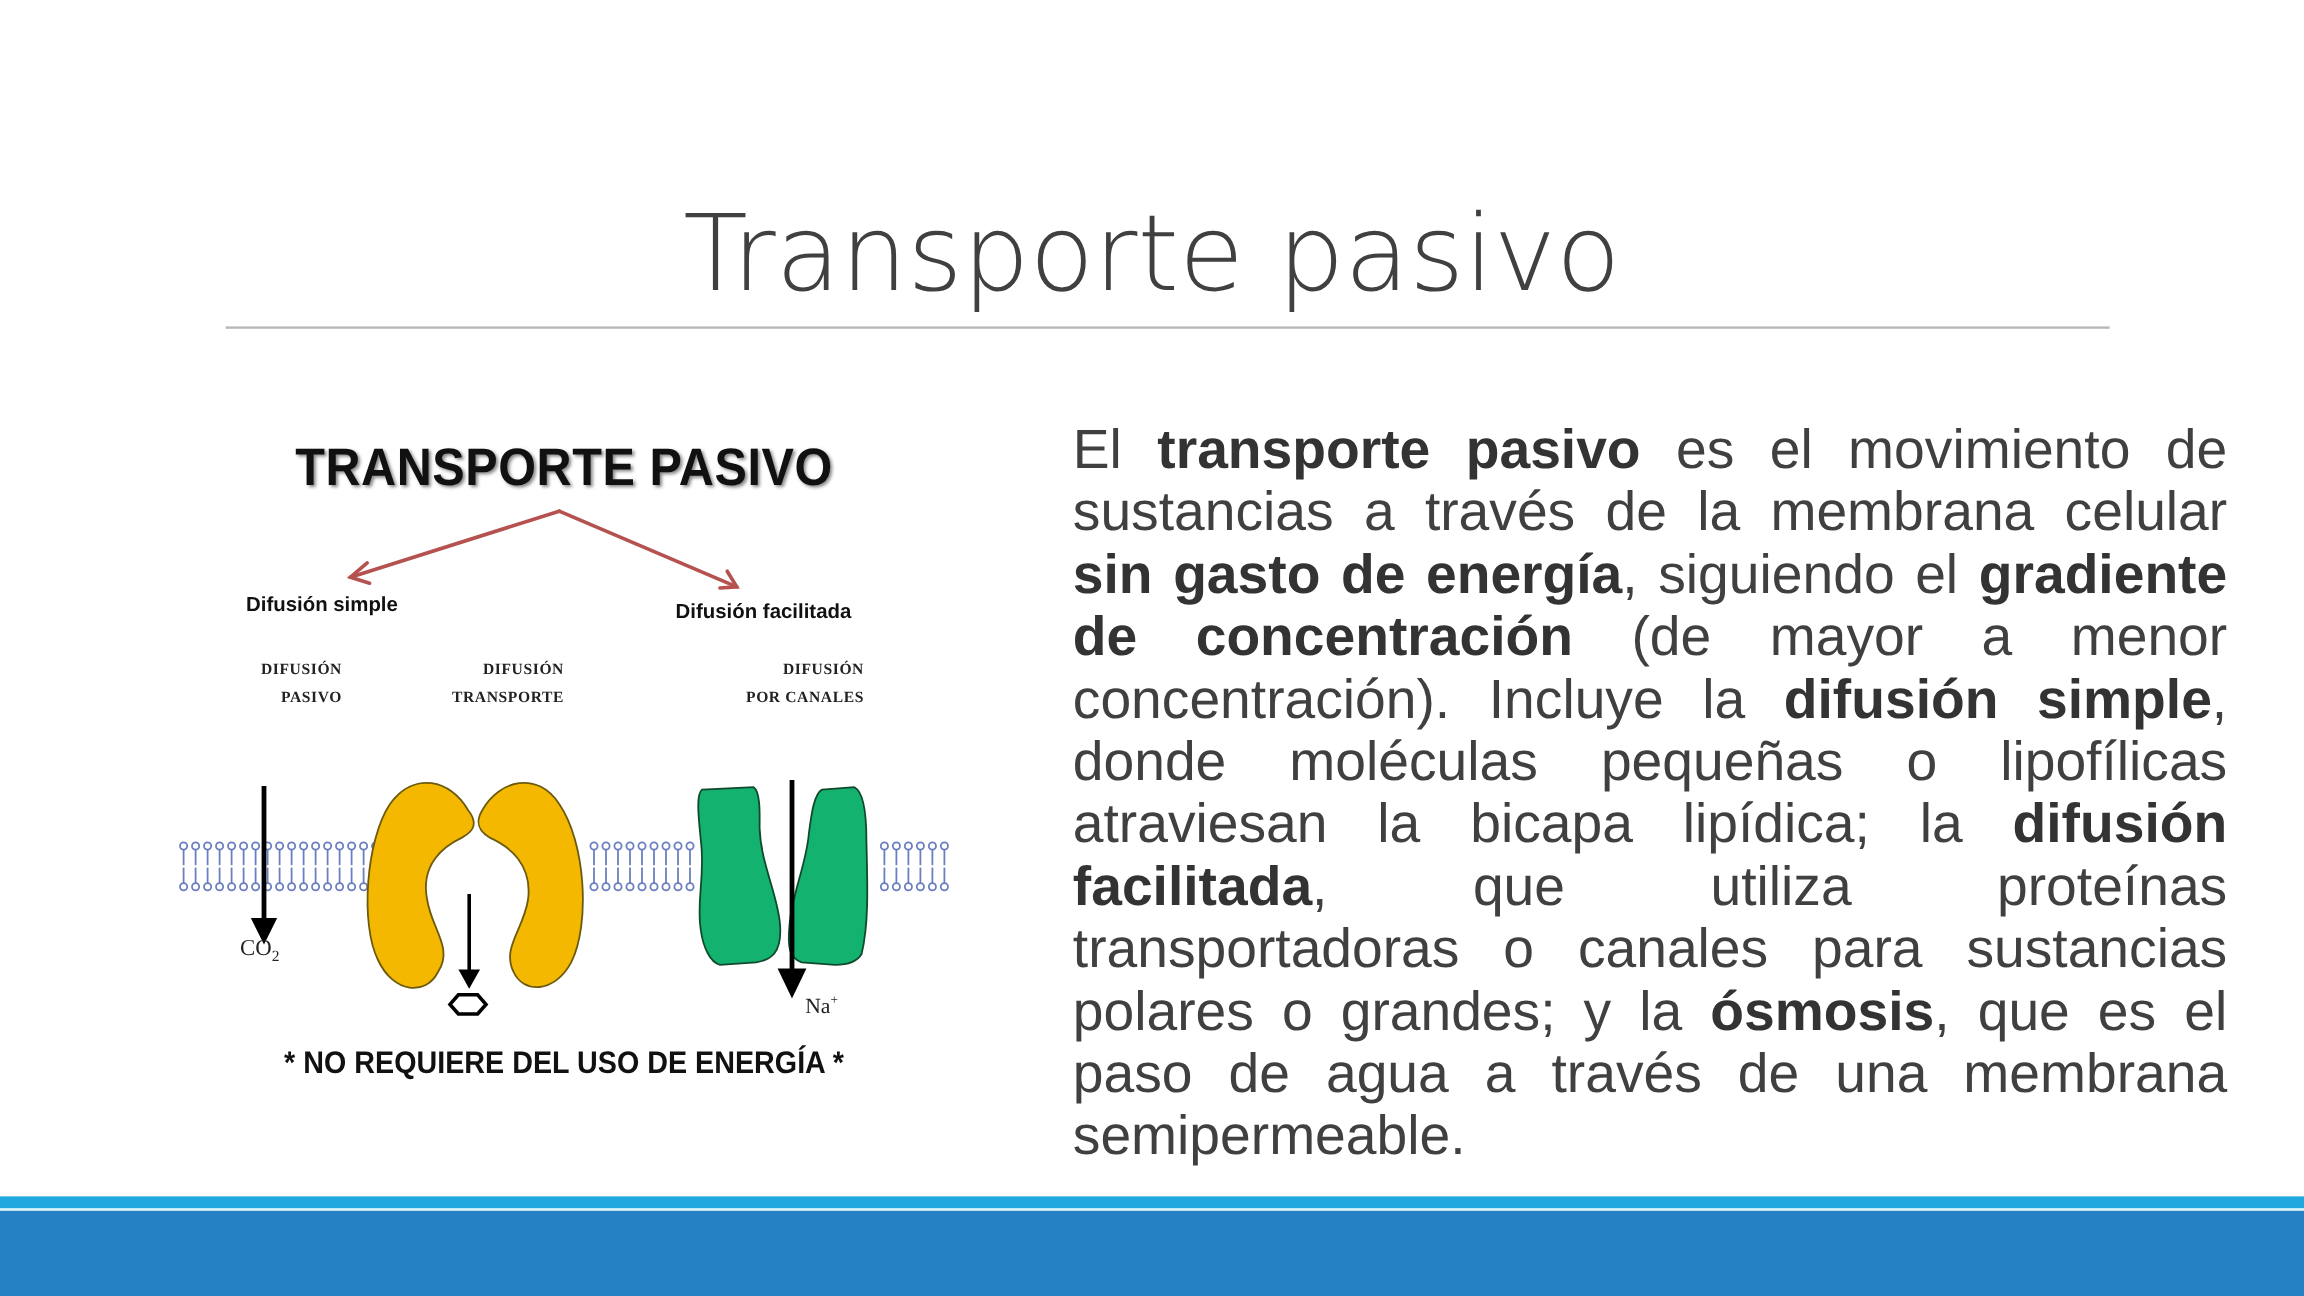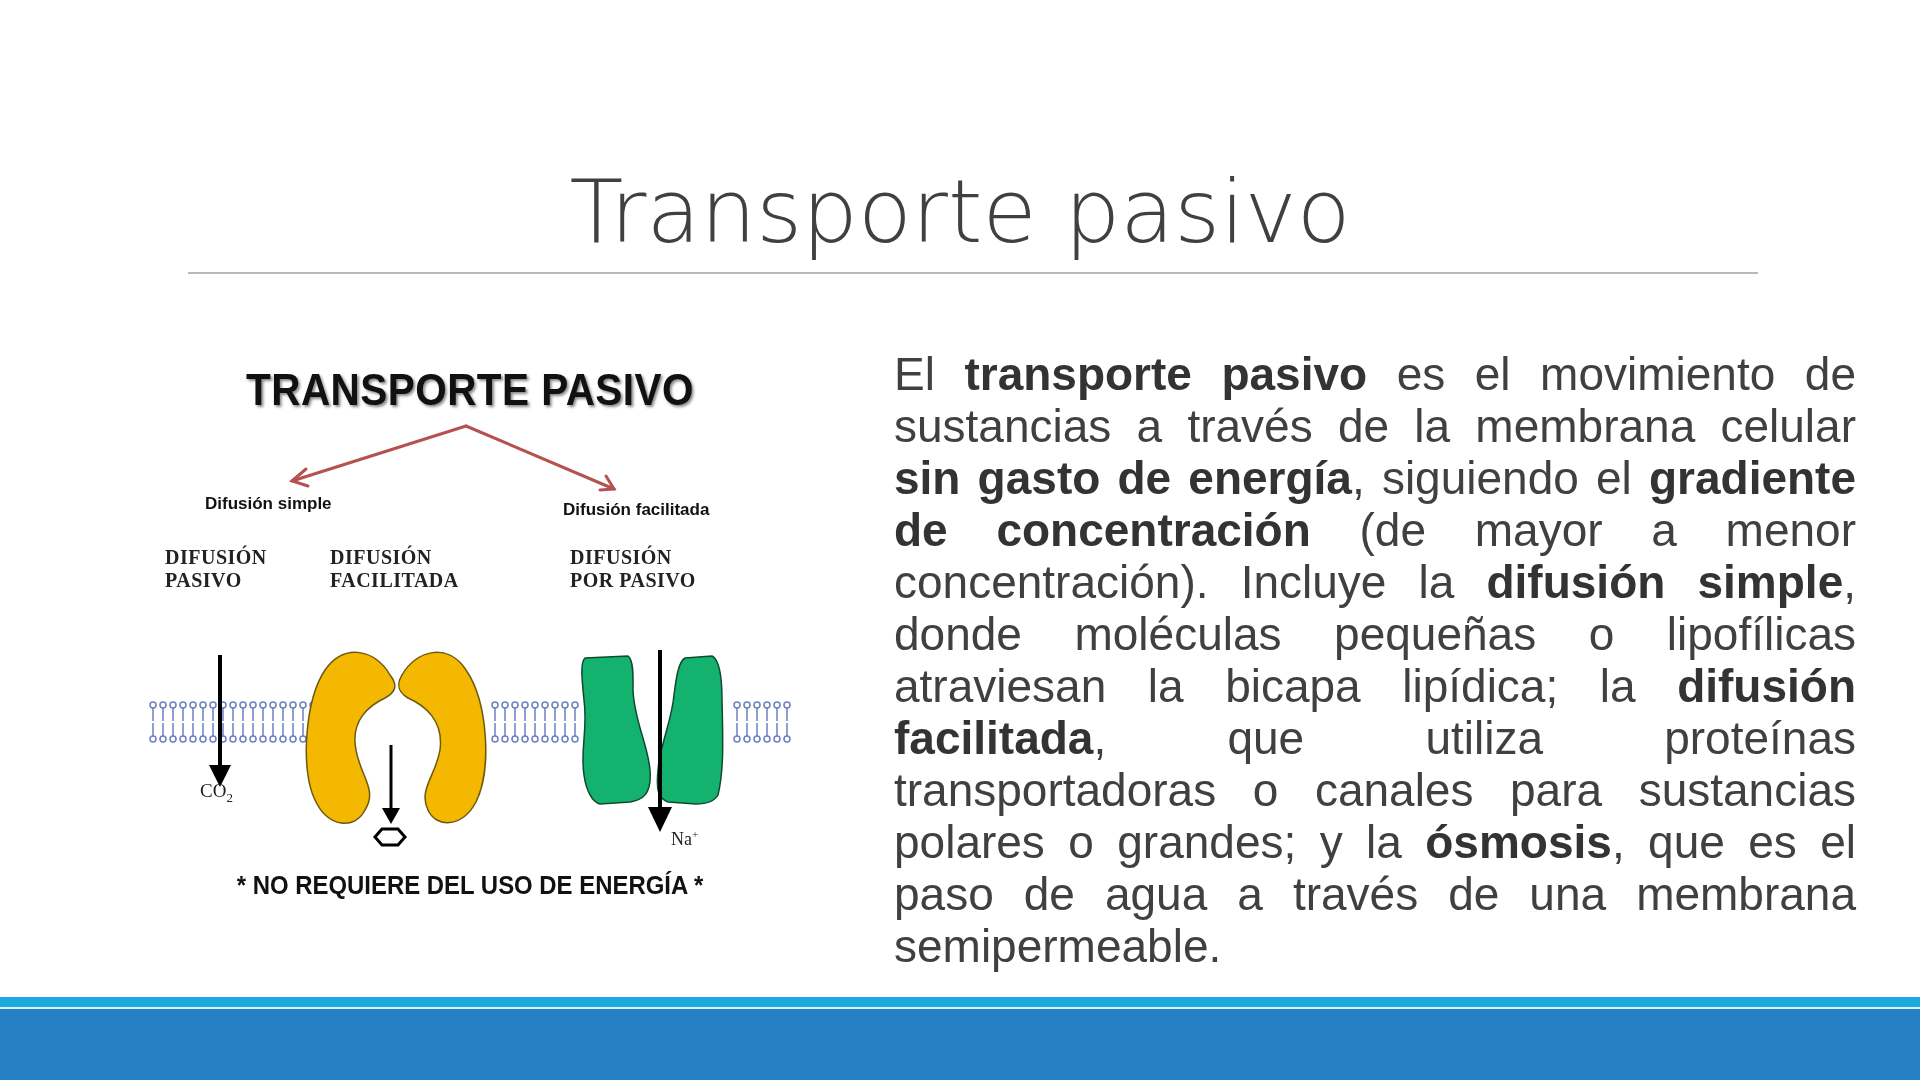--- a/index.html
+++ b/index.html
@@ -2,21 +2,21 @@
 <html><head>
 <meta charset="utf-8">
 <style>
   html, body { margin:0; padding:0; }
   body { width:1920px; height:1080px; position:relative; background:#ffffff; overflow:hidden; font-family:"Liberation Sans", "DejaVu Sans", sans-serif; }
   .slide-title { position:absolute; left:0; width:1920px; top:160px; text-align:center; font-size:88px; font-weight:300; color:#404040; letter-spacing:0px; font-family:"DejaVu Sans", "Liberation Sans", sans-serif; }
   .title-rule { position:absolute; left:188px; top:272px; width:1570px; height:2px; background:#b8b8b8; }
   .diagram { position:absolute; left:140px; top:350px; width:680px; height:570px; }
   .diagram-heading { position:absolute; left:0; width:660px; top:15px; text-align:center; font-size:44px; font-weight:bold; color:#111; letter-spacing:0.5px; font-family:"Liberation Sans", sans-serif; text-shadow:2px 2px 3px #888; transform:scaleX(0.92); }
   .sub-lbl { position:absolute; font-size:17px; font-weight:bold; color:#111; font-family:"Liberation Sans", sans-serif; }
-  .cap-lbl { position:absolute; font-size:20px; font-weight:bold; color:#222; font-family:"Liberation Serif", serif; text-align:left; line-height:23px; letter-spacing:0.5px; }
+  .cap-lbl { position:absolute; font-size:13px; font-weight:bold; color:#222; font-family:"Liberation Serif", serif; text-align:right; line-height:23px; letter-spacing:0.5px; }
   .species { position:absolute; font-size:19px; color:#222; font-family:"Liberation Serif", serif;text-align:right; }
   .footer-note { position:absolute; left:0; width:660px; top:520px; text-align:center; font-size:26px; font-weight:bold; color:#111; font-family:"Liberation Sans", sans-serif; transform:scaleX(0.92); }
   .body-text { position:absolute; left:894px; top:348px; width:962px; font-size:46px; line-height:52px; color:#404040; text-align:justify; font-family:"Liberation Sans", "DejaVu Sans", sans-serif; }
   .body-text b { color:#333; }
   .band-light { position:absolute; left:0; top:997px; width:1920px; height:10px; background:#1FA9DE; }
   .band-white { position:absolute; left:0; top:1007px; width:1920px; height:2px; background:#d8f4fb; }
   .band-dark { position:absolute; left:0; top:1009px; width:1920px; height:71px; background:#2680C4; }
 </style>
 </head>
 <body>
@@ -38,25 +38,25 @@
 
   <div class="sub-lbl" style="left:65px;top:144px;">Difusión simple</div>
   <div class="sub-lbl" style="left:423px;top:150px;">Difusión facilitada</div>
 
   <div class="cap-lbl" style="left:25px;top:196px;width:120px;">
     <div>DIFUSIÓN</div>
     <div>PASIVO</div>
   </div>
   <div class="cap-lbl" style="left:190px;top:196px;width:140px;">
     <div>DIFUSIÓN</div>
-    <div>FACILITADA</div>
+    <div>TRANSPORTE</div>
   </div>
   <div class="cap-lbl" style="left:430px;top:196px;width:150px;">
     <div>DIFUSIÓN</div>
-    <div>POR PASIVO</div>
+    <div>POR CANALES</div>
   </div>
 
   <svg style="position:absolute;left:0;top:0" width="680" height="570">
     <defs>
       <g id="lipid">
         <circle cx="0" cy="4" r="3" fill="none" stroke="#6B7FC0" stroke-width="1.5"></circle>
         <line x1="0" y1="7" x2="0" y2="20" stroke="#6B7FC0" stroke-width="1.5"></line>
         <line x1="0" y1="22" x2="0" y2="35" stroke="#6B7FC0" stroke-width="1.5"></line>
         <circle cx="0" cy="38" r="3" fill="none" stroke="#6B7FC0" stroke-width="1.5"></circle>
       </g>

